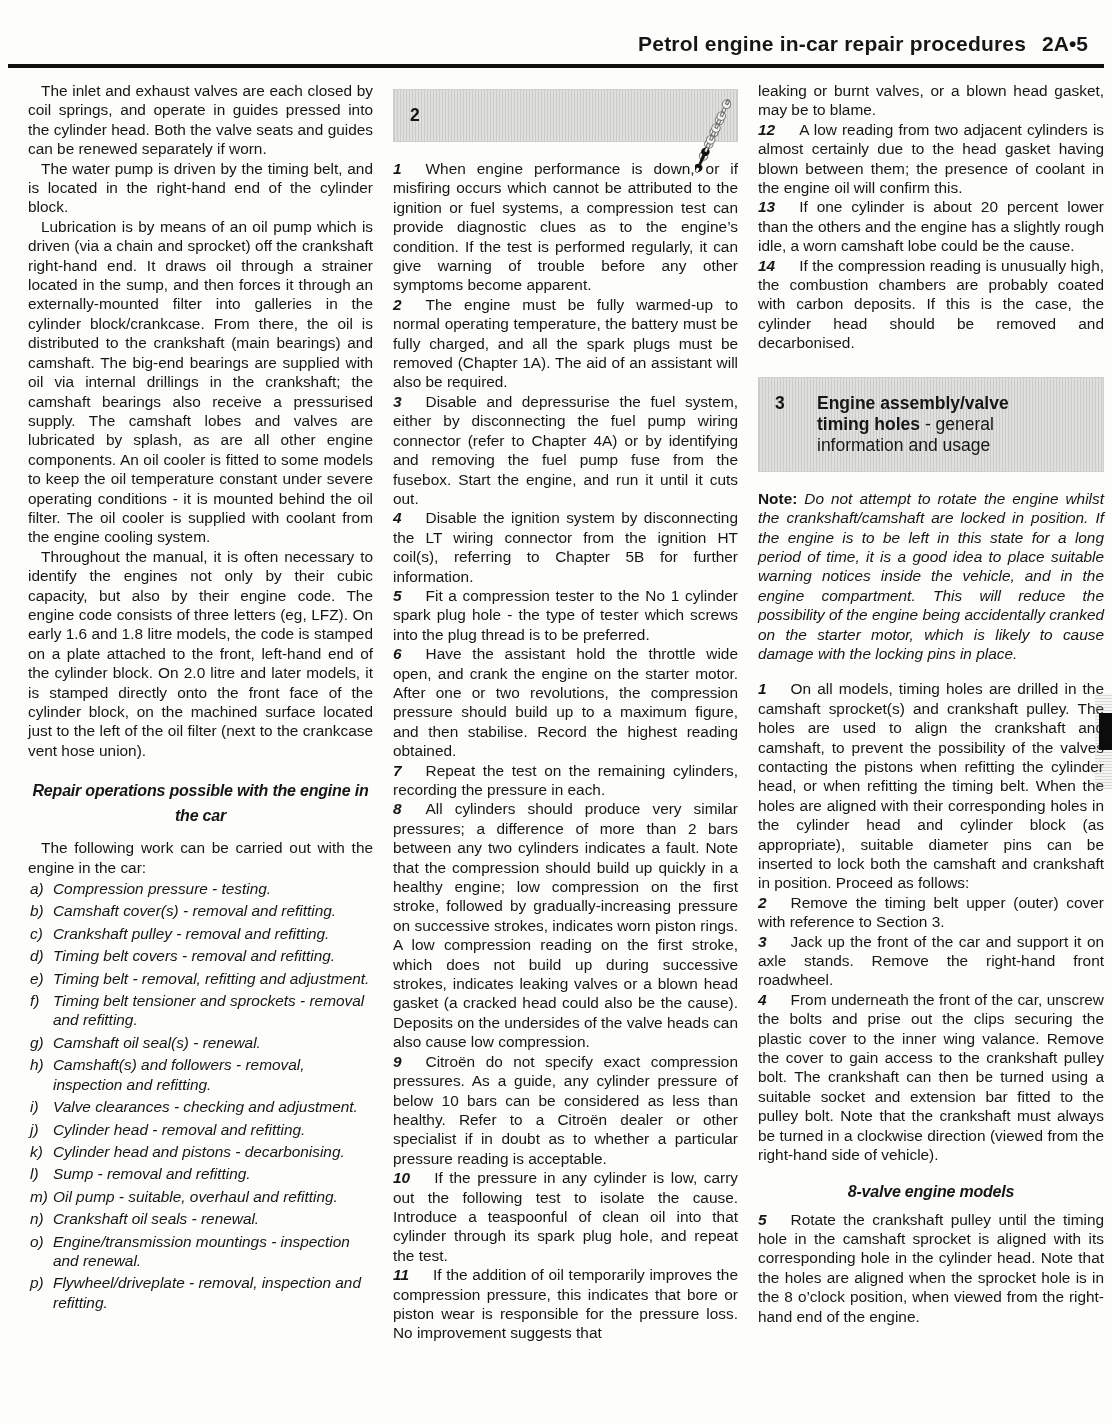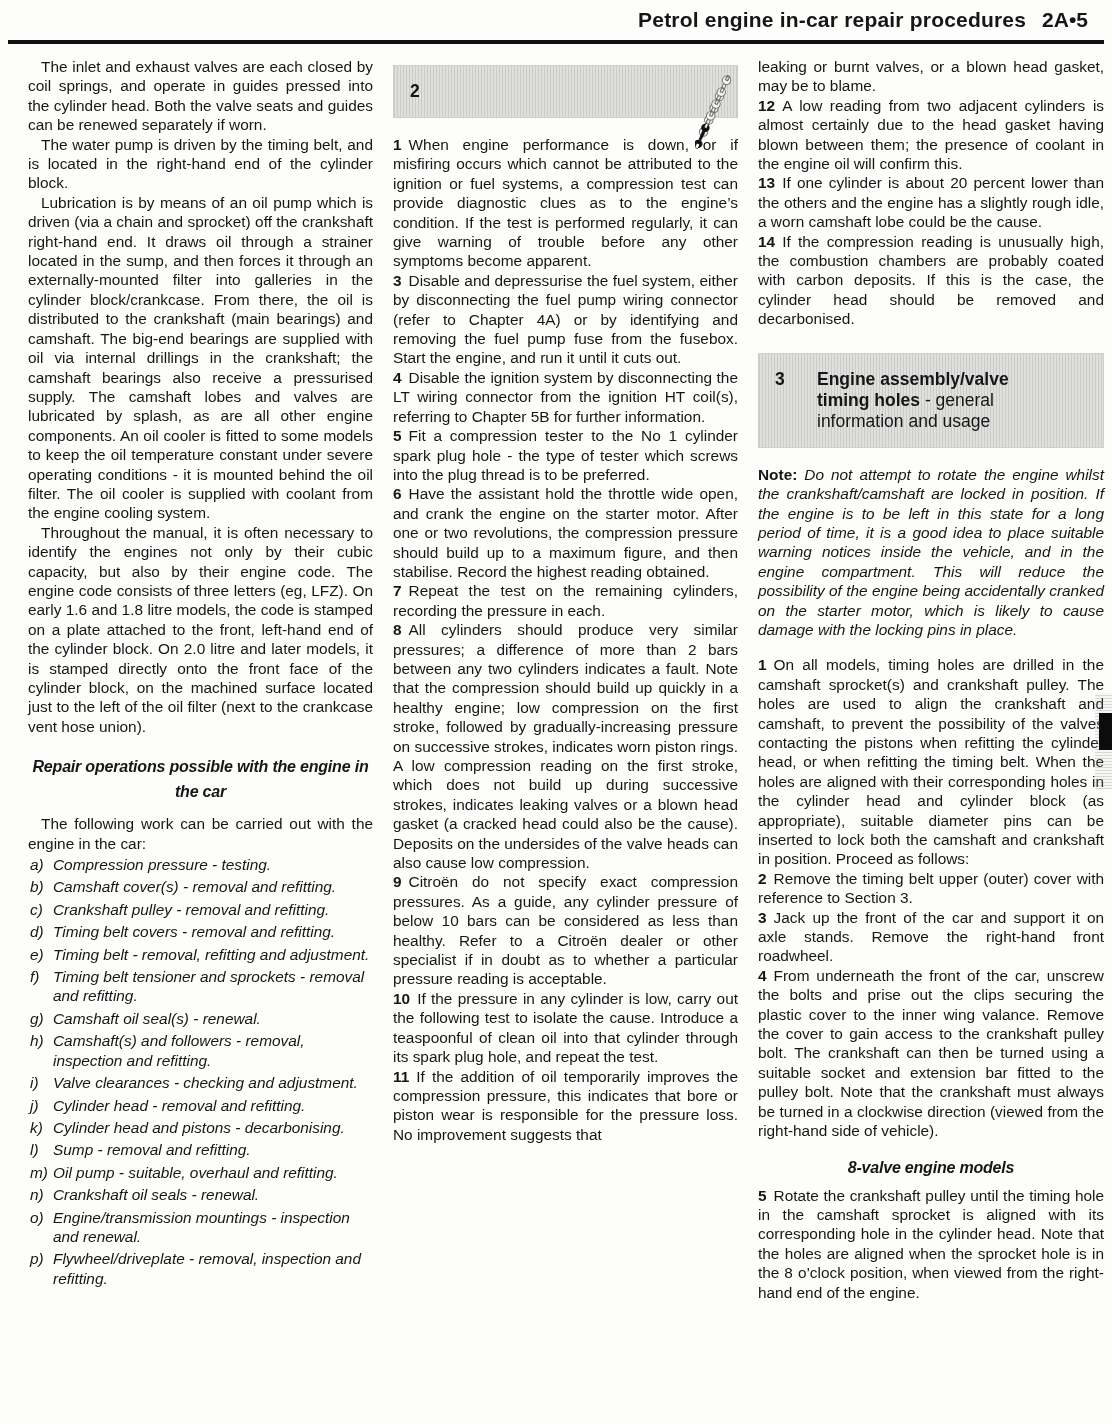--- a/index.html
+++ b/index.html
@@ -4,33 +4,33 @@
 <style>
   html,body { margin:0; padding:0; background:#ffffff; }
   .page {
     position:relative; width:1112px; height:1424px; overflow:hidden;
     background:#fdfdfb; color:#161616;
     font-family:"Liberation Sans", sans-serif;
   }
   .header { display:flex; justify-content:flex-end; align-items:flex-end;
     padding:8px 24px 0 0; }
   .header .title { font-size:21px; font-weight:bold; letter-spacing:0.2px; }
-  .header .pagenum { font-size:21px; font-weight:bold; margin-left:16px; }
+  .header .pagenum { font-size:21px; font-weight:bold; margin-left:16px;margin-top:24px; }
   .rule { height:4px; background:#101010; margin:8px 8px 0 8px; }
 
   .columns { display:grid; grid-template-columns:345px 345px 346px;
     column-gap:20px; padding:13px 10px 0 28px; }
   .col { min-width:0; }
 
   p { margin:0; }
   .para, .step, .note, .li-text, .li-label {
     font-size:15.4px; line-height:19.4px; text-align:justify;
   }
   .para.indent { text-indent:13px; }
-  .step .step-num { font-weight:bold; margin-right:7px; }
+  .step .step-num { font-weight:bold; margin-right:24px;font-style:italic; }
 
   .col-subheading {
     font-size:16px; font-weight:bold; font-style:italic;
     line-height:25px; margin:18px 0 10px 0; letter-spacing:-0.2px;text-align:center;
   }
   .sub2 { margin:14px 0 6px 0; }
 
   .op-list { margin-top:2px; }
   .list-item { position:relative; padding-left:25px; margin-bottom:3px;
     font-style:italic; }
@@ -118,20 +118,21 @@
             <use href="#sp" y="0" fill="#f4f4f2" stroke="#6f6f6f" stroke-width="1"></use>
             <use href="#sp" y="13" fill="#f4f4f2" stroke="#6f6f6f" stroke-width="1"></use>
             <use href="#sp" y="26" fill="#f4f4f2" stroke="#6f6f6f" stroke-width="1"></use>
             <use href="#sp" y="39" fill="#f4f4f2" stroke="#6f6f6f" stroke-width="1"></use>
             <use href="#sp" y="52" fill="#121212"></use>
           </g>
         </svg>
       </div>
 
       <p class="step"><span class="step-num">1</span><span>When engine performance is down, or if misfiring occurs which cannot be attributed to the ignition or fuel systems, a compression test can provide diagnostic clues as to the engine’s condition. If the test is performed regularly, it can give warning of trouble before any other symptoms become apparent.</span></p>
+      <p class="step"><span class="step-num">2</span><span>The engine must be fully warmed-up to normal operating temperature, the battery must be fully charged, and all the spark plugs must be removed (Chapter 1A). The aid of an assistant will also be required.</span></p>
       <p class="step"><span class="step-num">3</span><span>Disable and depressurise the fuel system, either by disconnecting the fuel pump wiring connector (refer to Chapter 4A) or by identifying and removing the fuel pump fuse from the fusebox. Start the engine, and run it until it cuts out.</span></p>
       <p class="step"><span class="step-num">4</span><span>Disable the ignition system by disconnecting the LT wiring connector from the ignition HT coil(s), referring to Chapter 5B for further information.</span></p>
       <p class="step"><span class="step-num">5</span><span>Fit a compression tester to the No 1 cylinder spark plug hole - the type of tester which screws into the plug thread is to be preferred.</span></p>
       <p class="step"><span class="step-num">6</span><span>Have the assistant hold the throttle wide open, and crank the engine on the starter motor. After one or two revolutions, the compression pressure should build up to a maximum figure, and then stabilise. Record the highest reading obtained.</span></p>
       <p class="step"><span class="step-num">7</span><span>Repeat the test on the remaining cylinders, recording the pressure in each.</span></p>
       <p class="step"><span class="step-num">8</span><span>All cylinders should produce very similar pressures; a difference of more than 2 bars between any two cylinders indicates a fault. Note that the compression should build up quickly in a healthy engine; low compression on the first stroke, followed by gradually-increasing pressure on successive strokes, indicates worn piston rings. A low compression reading on the first stroke, which does not build up during successive strokes, indicates leaking valves or a blown head gasket (a cracked head could also be the cause). Deposits on the undersides of the valve heads can also cause low compression.</span></p>
       <p class="step"><span class="step-num">9</span><span>Citroën do not specify exact compression pressures. As a guide, any cylinder pressure of below 10 bars can be considered as less than healthy. Refer to a Citroën dealer or other specialist if in doubt as to whether a particular pressure reading is acceptable.</span></p>
       <p class="step"><span class="step-num">10</span><span>If the pressure in any cylinder is low, carry out the following test to isolate the cause. Introduce a teaspoonful of clean oil into that cylinder through its spark plug hole, and repeat the test.</span></p>
       <p class="step"><span class="step-num">11</span><span>If the addition of oil temporarily improves the compression pressure, this indicates that bore or piston wear is responsible for the pressure loss. No improvement suggests that</span></p>
     </div>

